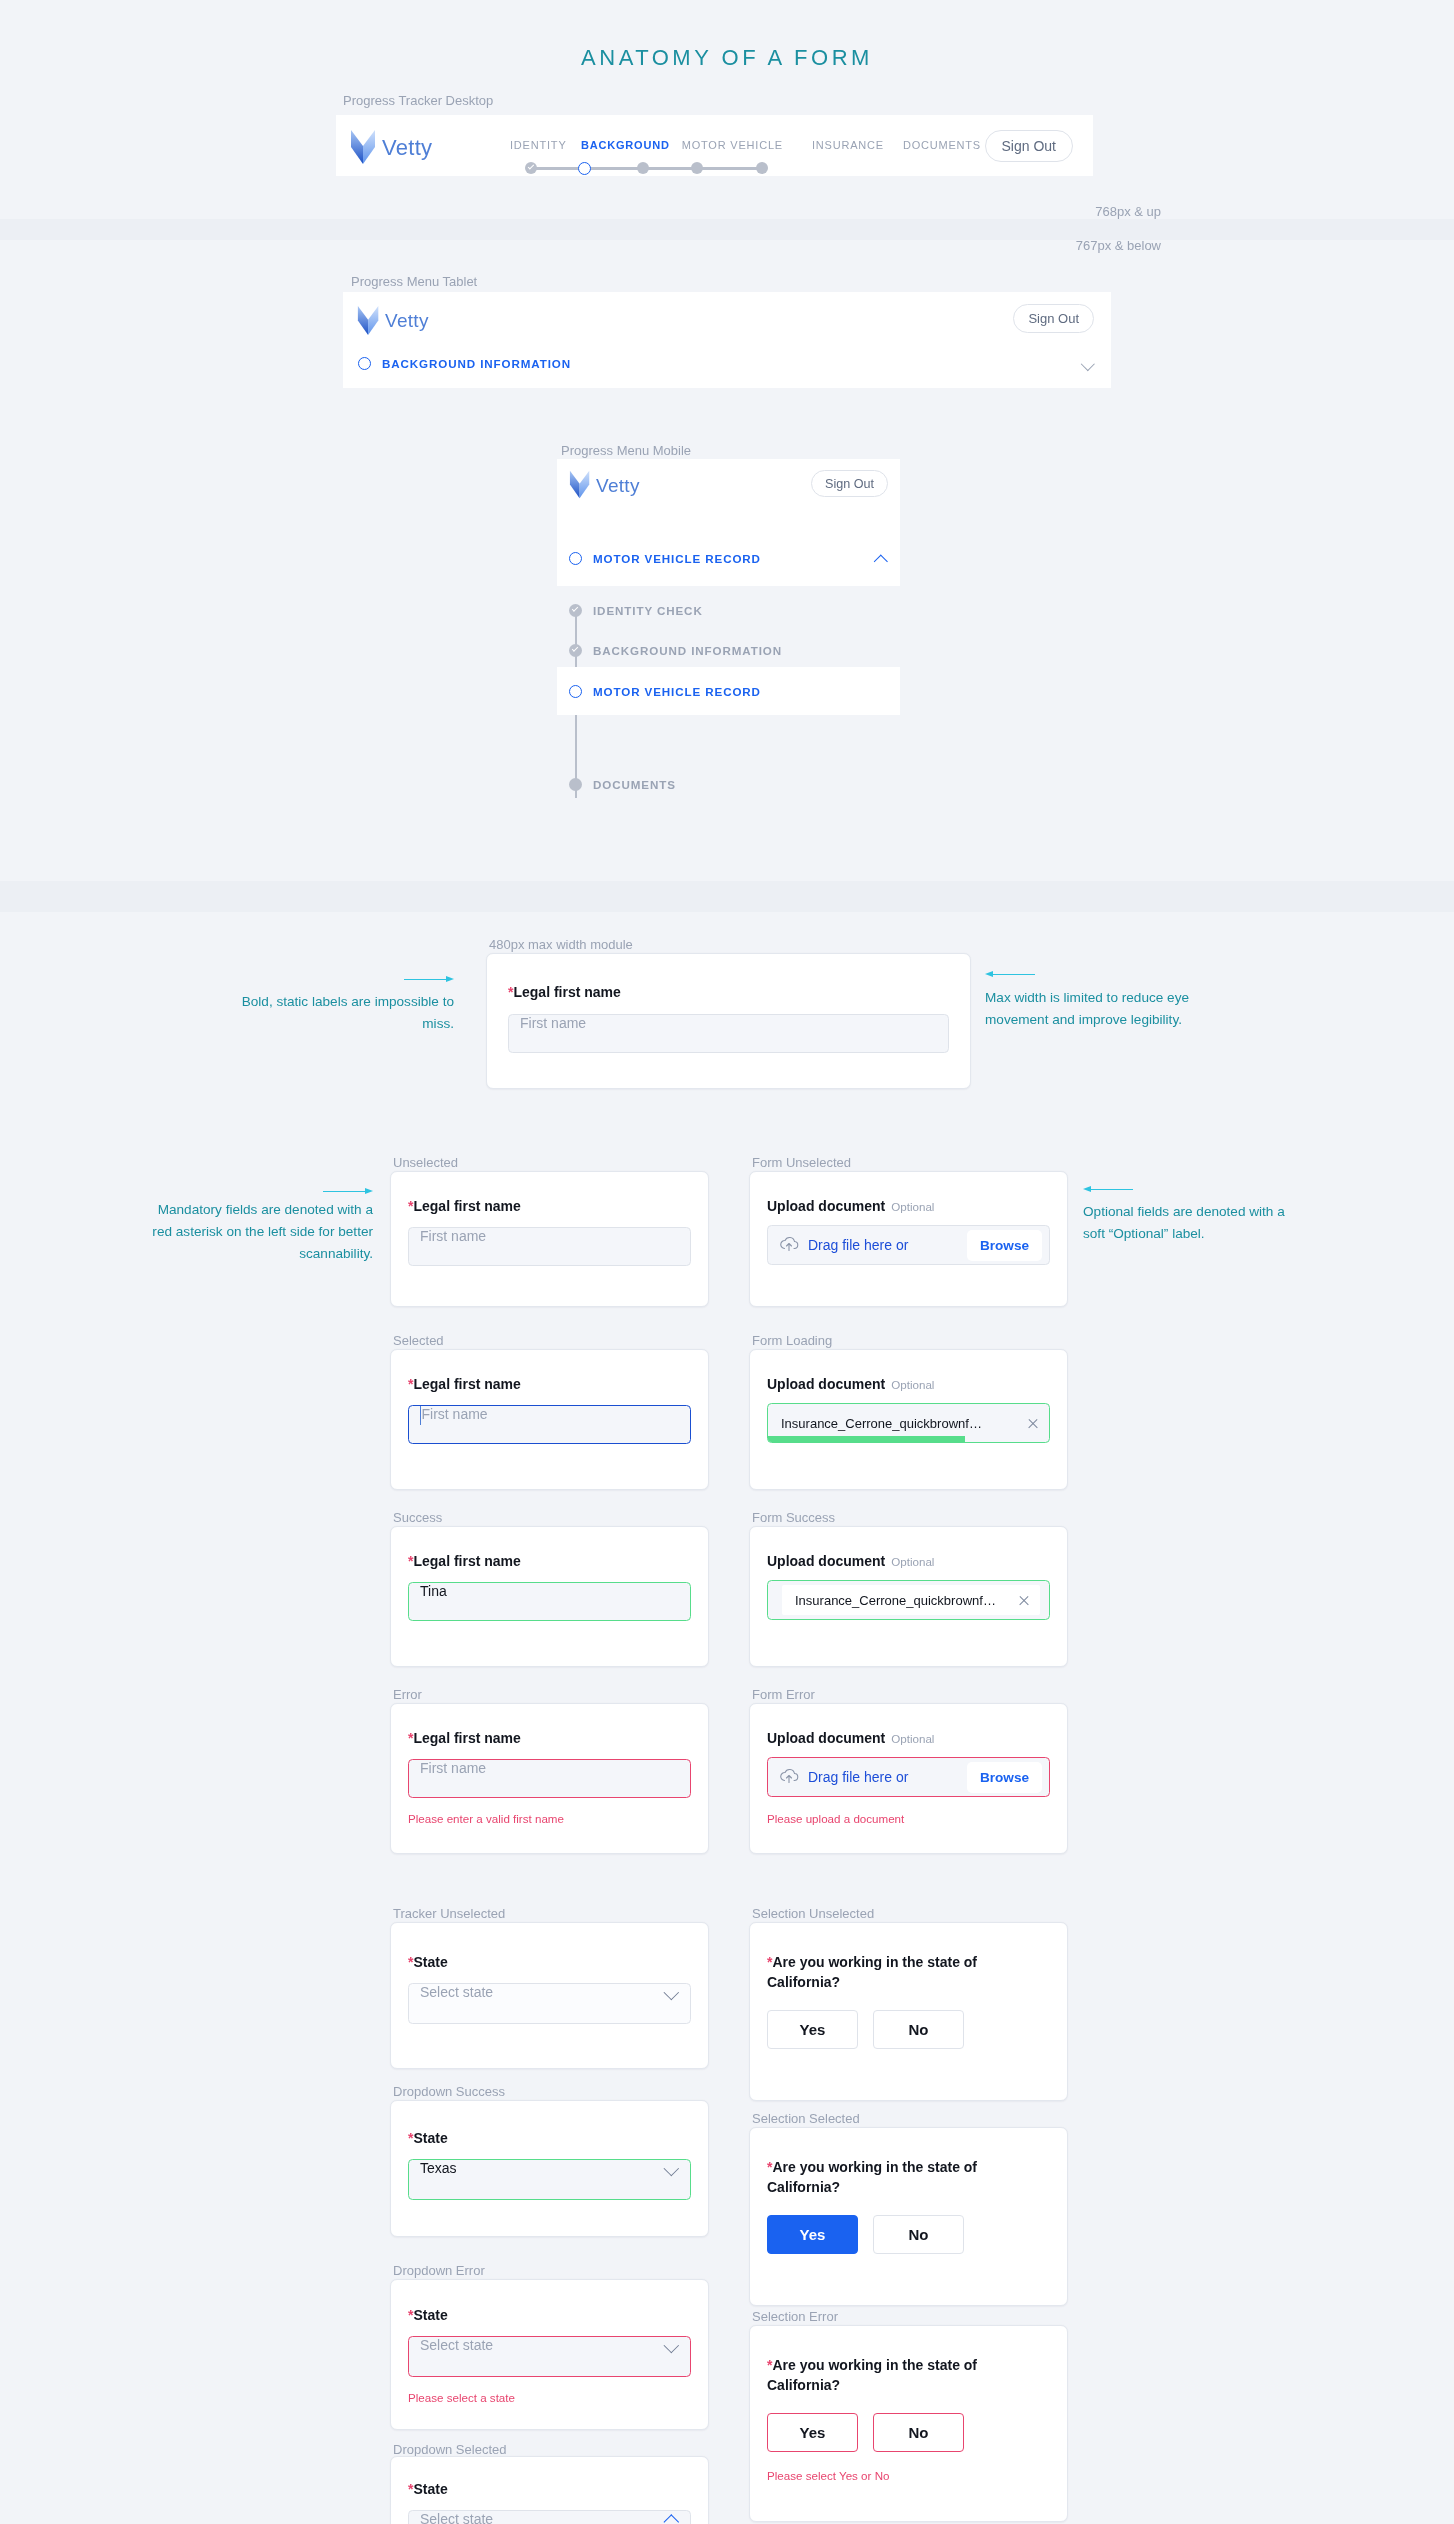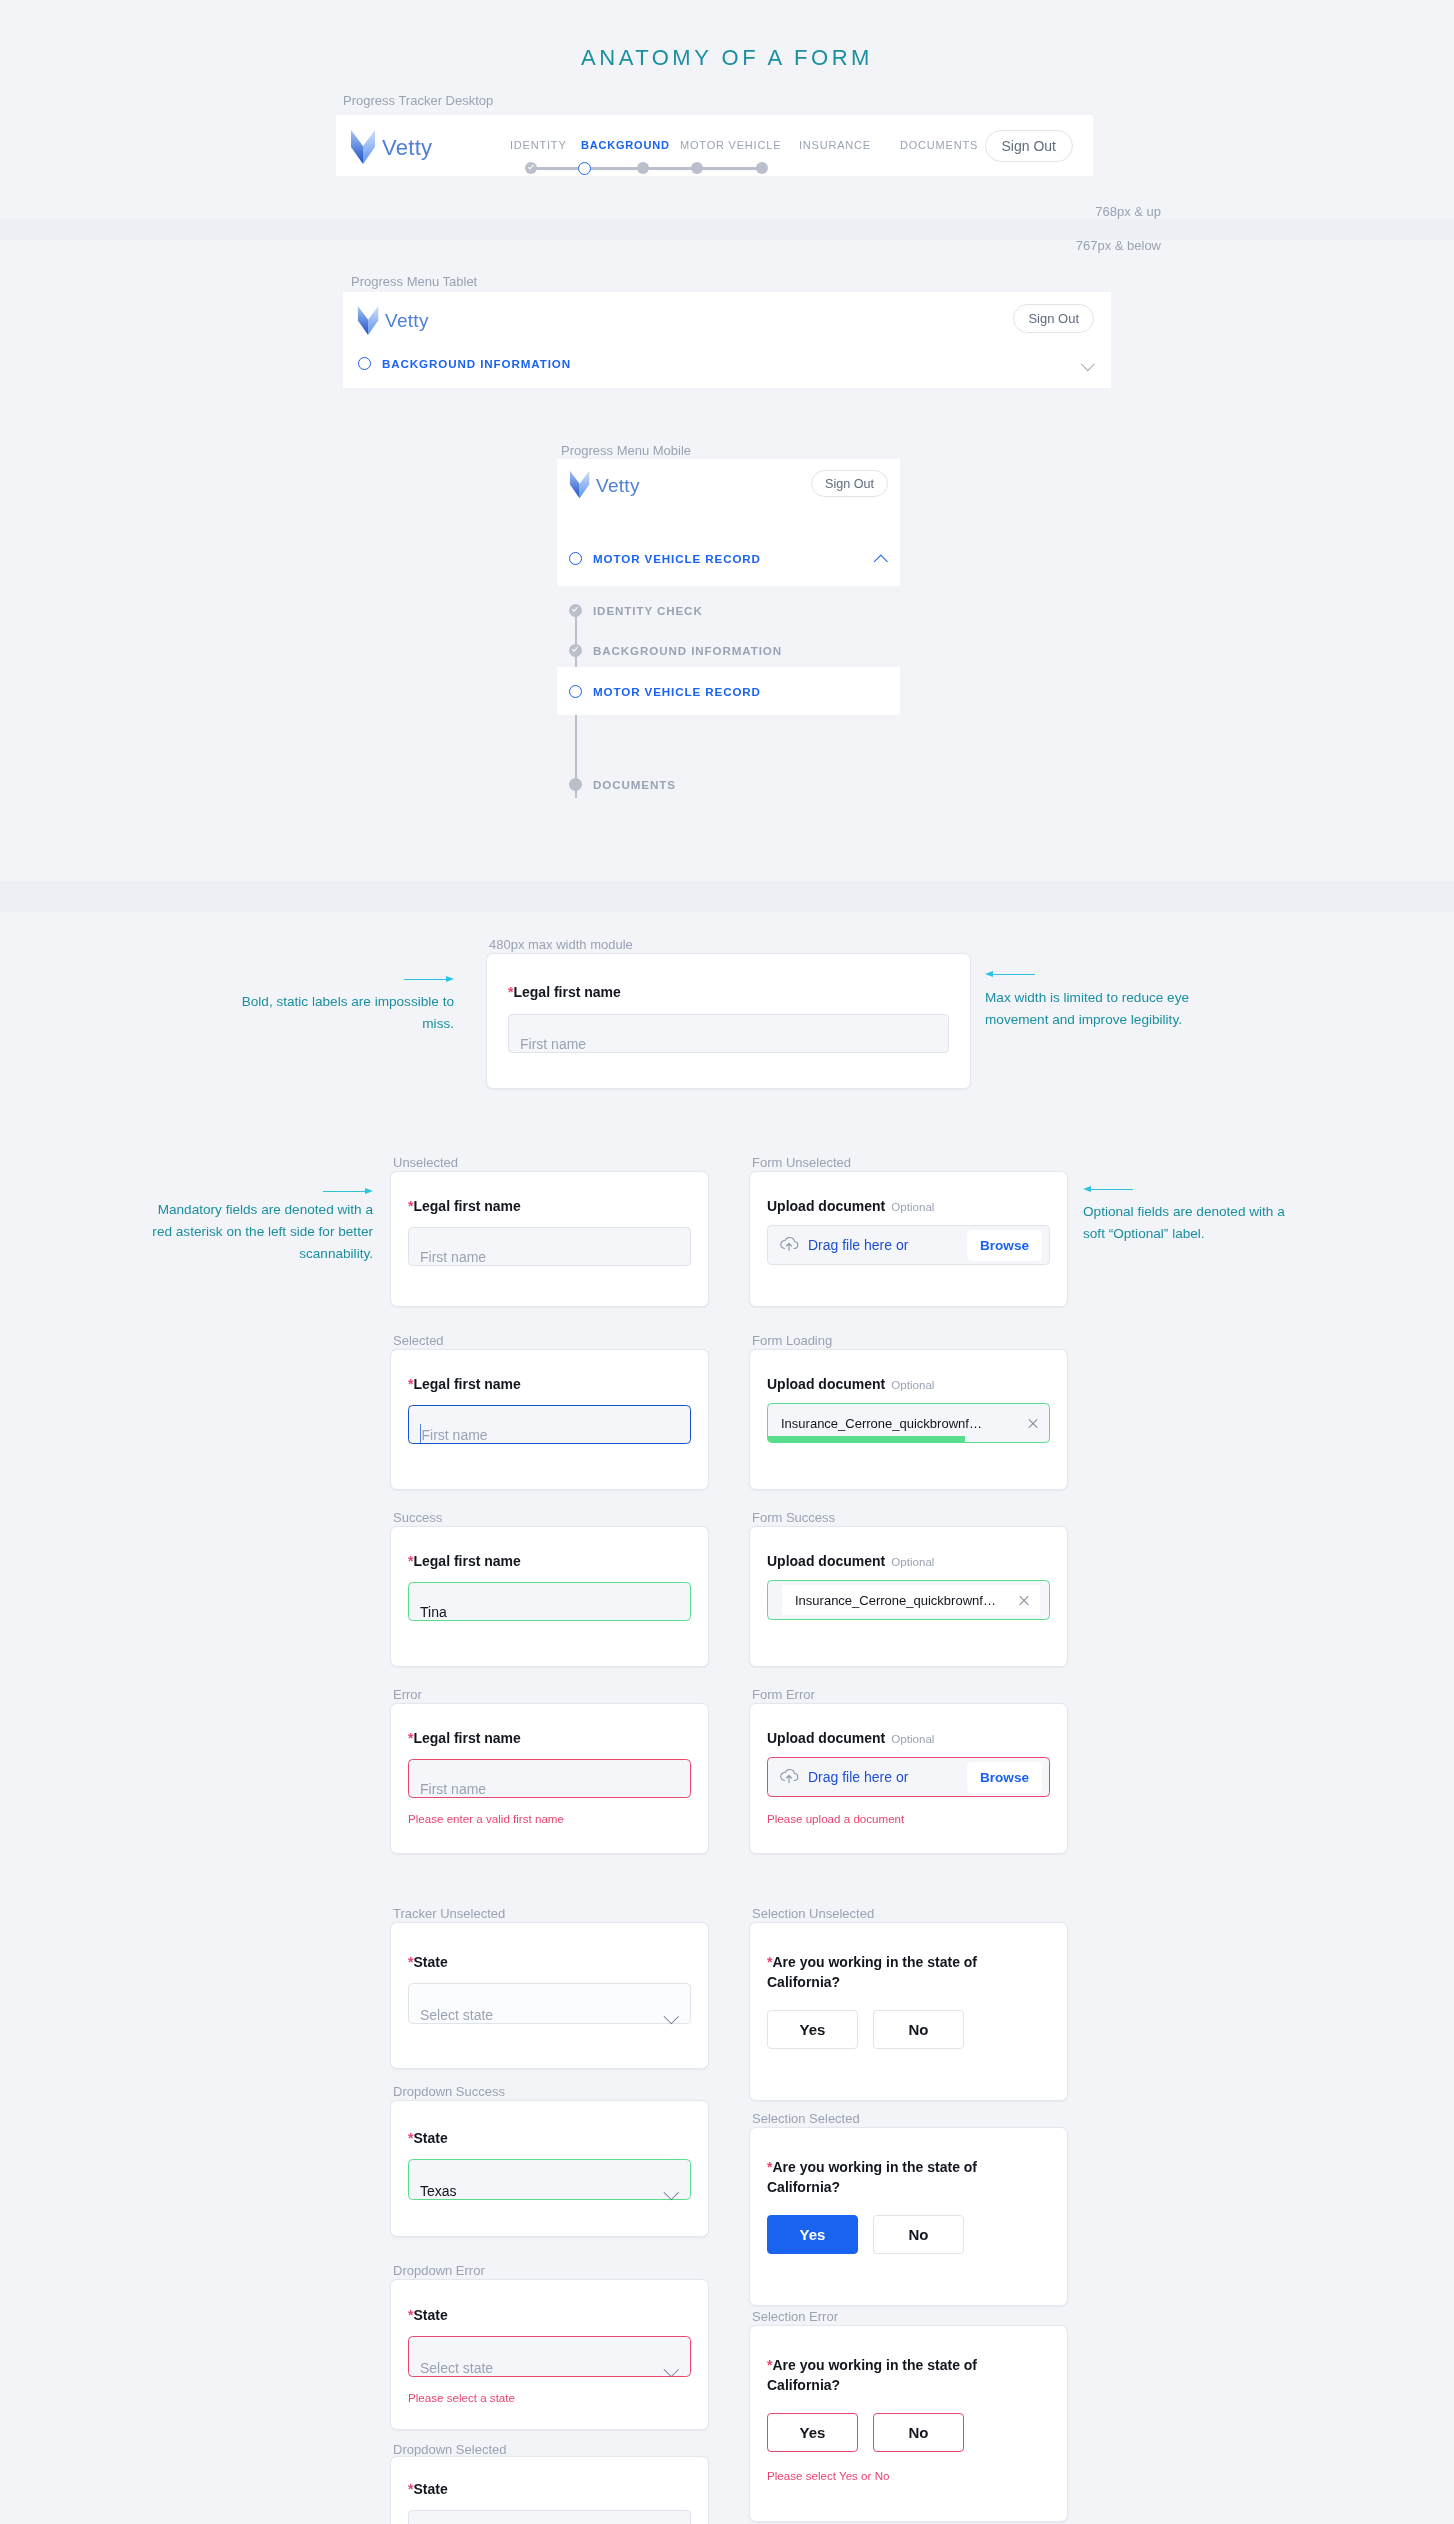--- a/index.html
+++ b/index.html
@@ -48,21 +48,21 @@
 
   
   .signout {
     display: inline-flex; align-items: center; justify-content: center;
     border: 0.8px solid #dfe3ea; border-radius: 20px;
     background: #fff; color: #5f6b80;
     font-size: 14px; padding: 7px 16px; white-space: nowrap;
   }
 
   
-  .dnav { position: absolute; display: flex; gap: 16px; }
+  .dnav { position: absolute; display: flex; gap: 16px; text-align: right; }
   .dnav-item {
     font-size: 11px; letter-spacing: 0.8px; color: #9aa3b4; white-space: nowrap;
   }
   .dnav-item.active { color: #1a62f0; font-weight: 700; }
 
   .dtrack { position: absolute; height: 20px; }
   .dtrack-line {
     position: absolute; top: 8.6px; height: 3.5px; background: #b9bfcb; border-radius: 2px;
   }
   .dnode {
@@ -123,21 +123,21 @@
 
   
   .fld-label {
     font-size: 14px; font-weight: 700; color: #12161f; white-space: nowrap;
   }
   .fld-label .ast { color: #e8456f; font-weight: 700; }
   .fld-optional {
     font-size: 11.6px; color: #9aa3b4; font-weight: 400; margin-left: 6px;
   }
   .input {
-    display: flex; align-items: flex-end;
+    display: flex; align-items: flex-start;
     background: #f4f6fa; border: 0.8px solid #dfe3ea; border-radius: 4.5px;
     height: 39px; padding: 0 11px; font-size: 14px; color: #9aa3b4;
   }
   .input.focus  { border: 1.3px solid #1a4fd1; }
   .input.ok     { border: 1px solid #57dd8b; }
   .input.err    { border: 1px solid #e8456f; }
   .input.filled { color: #12161f; }
   .caret {
     display: inline-block; width: 1px; height: 19px; background: #4f7fd6; margin-right: 0.5px;
   }

